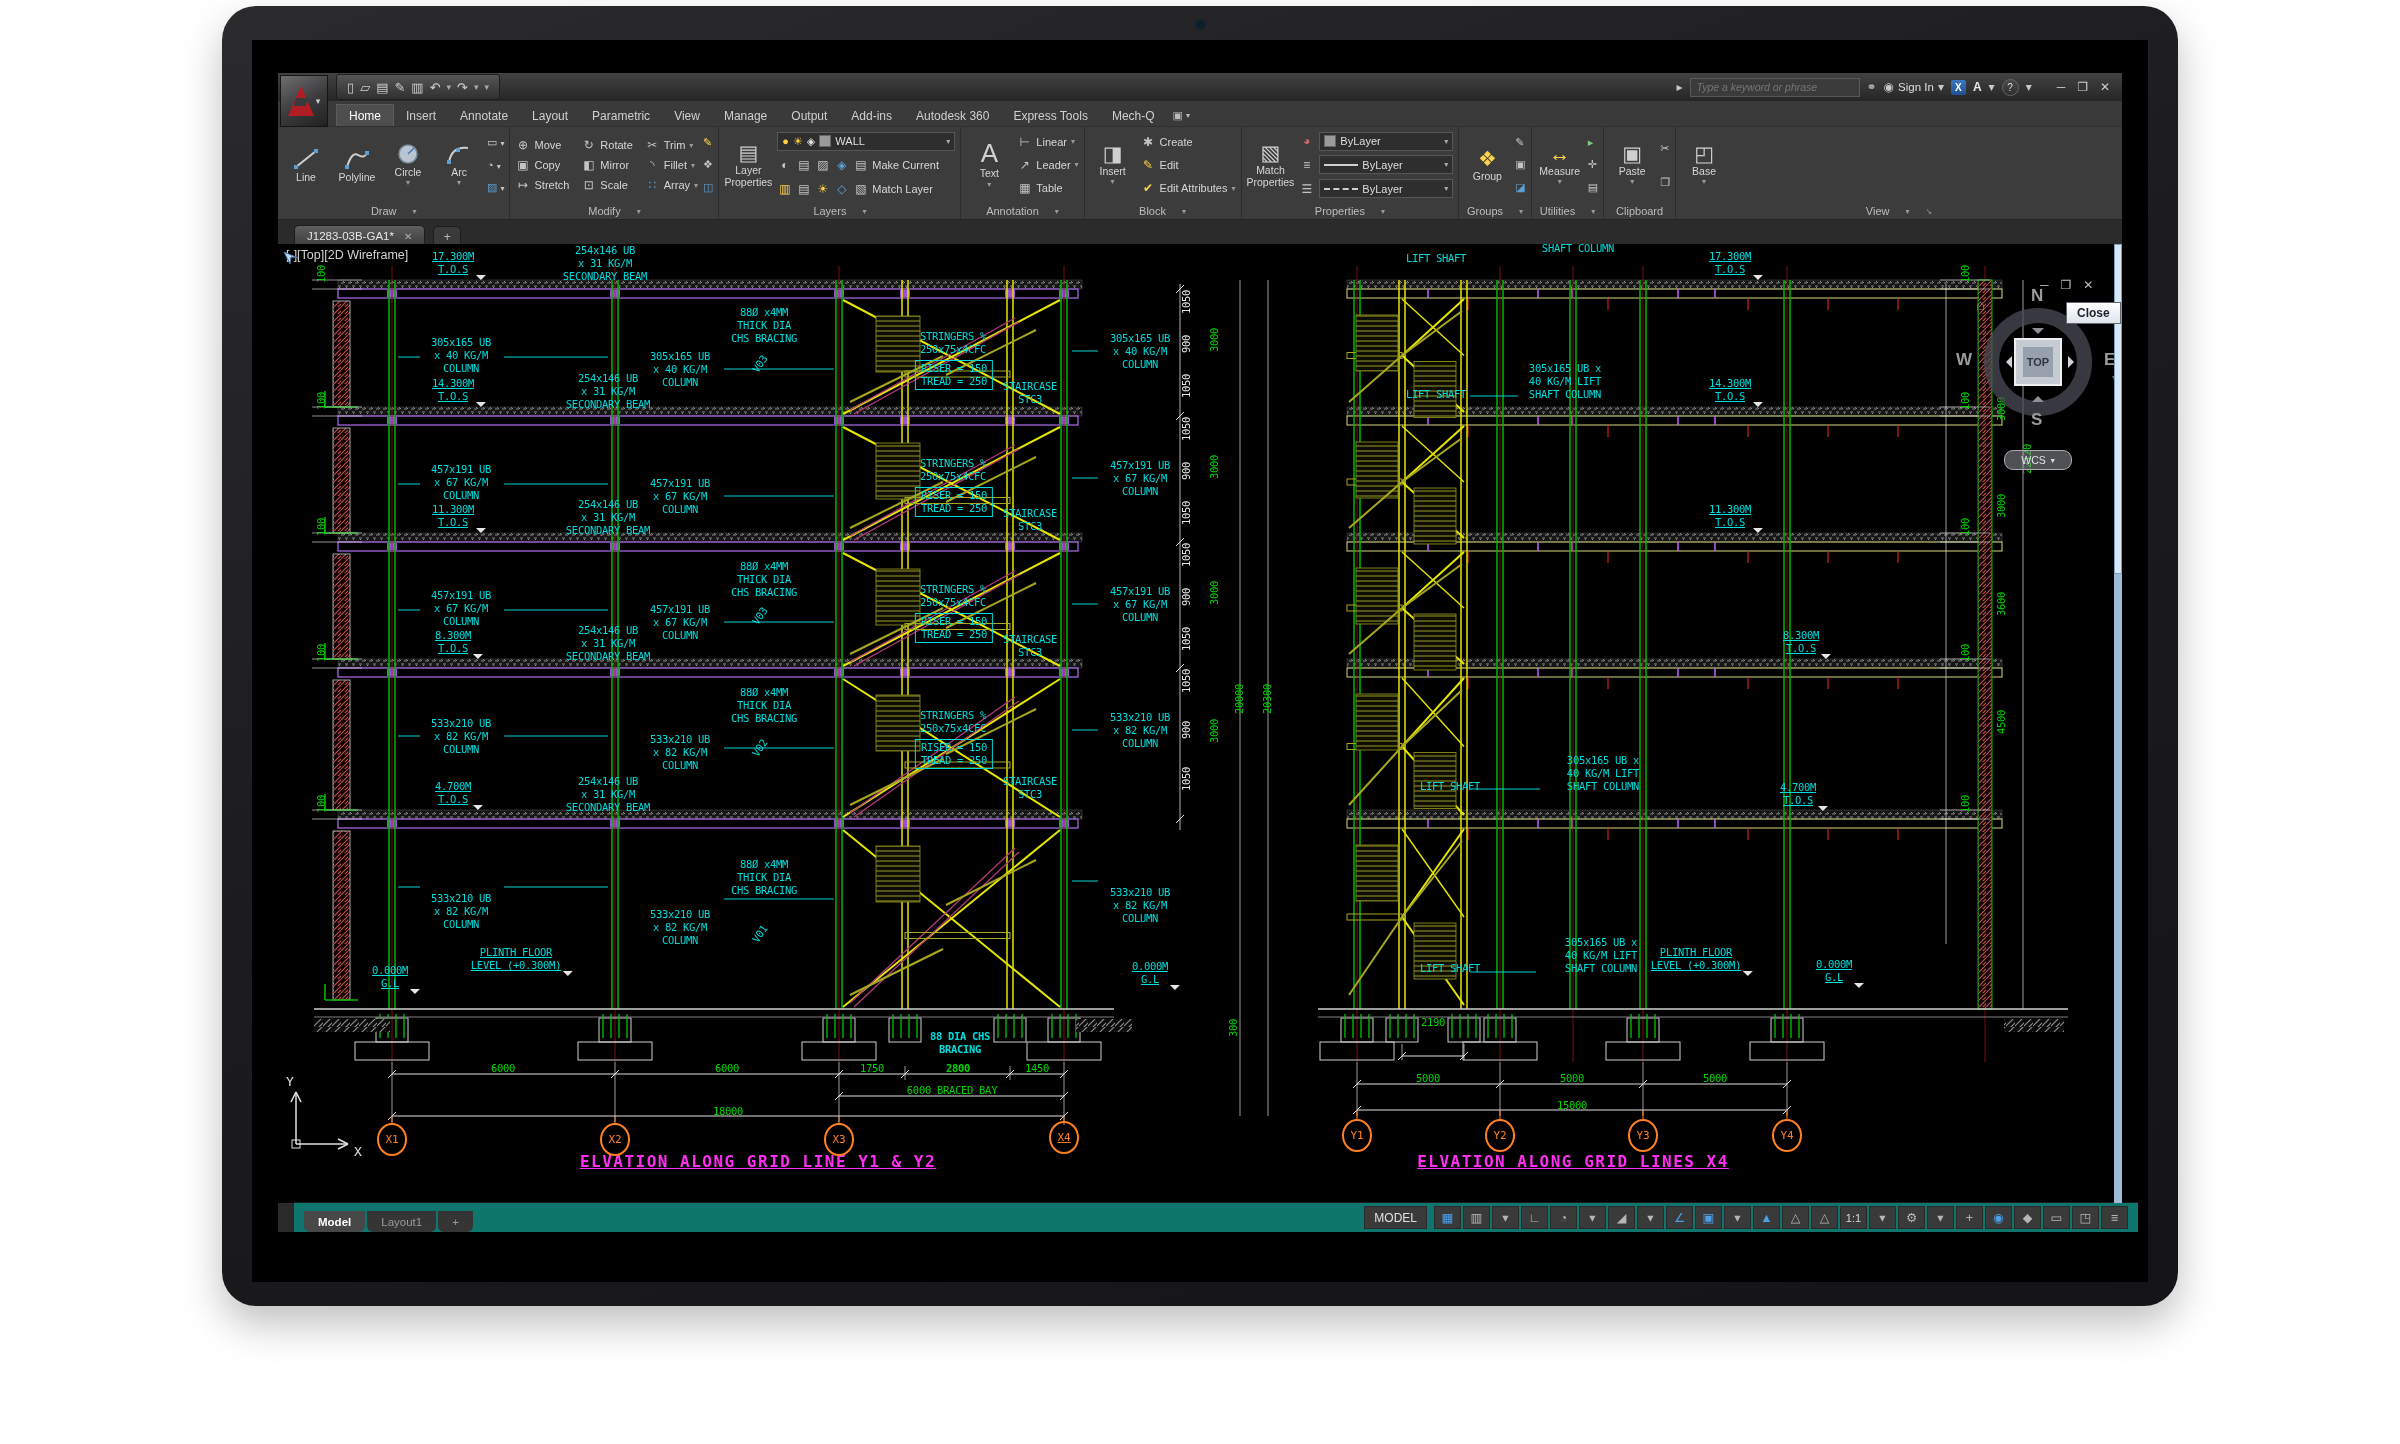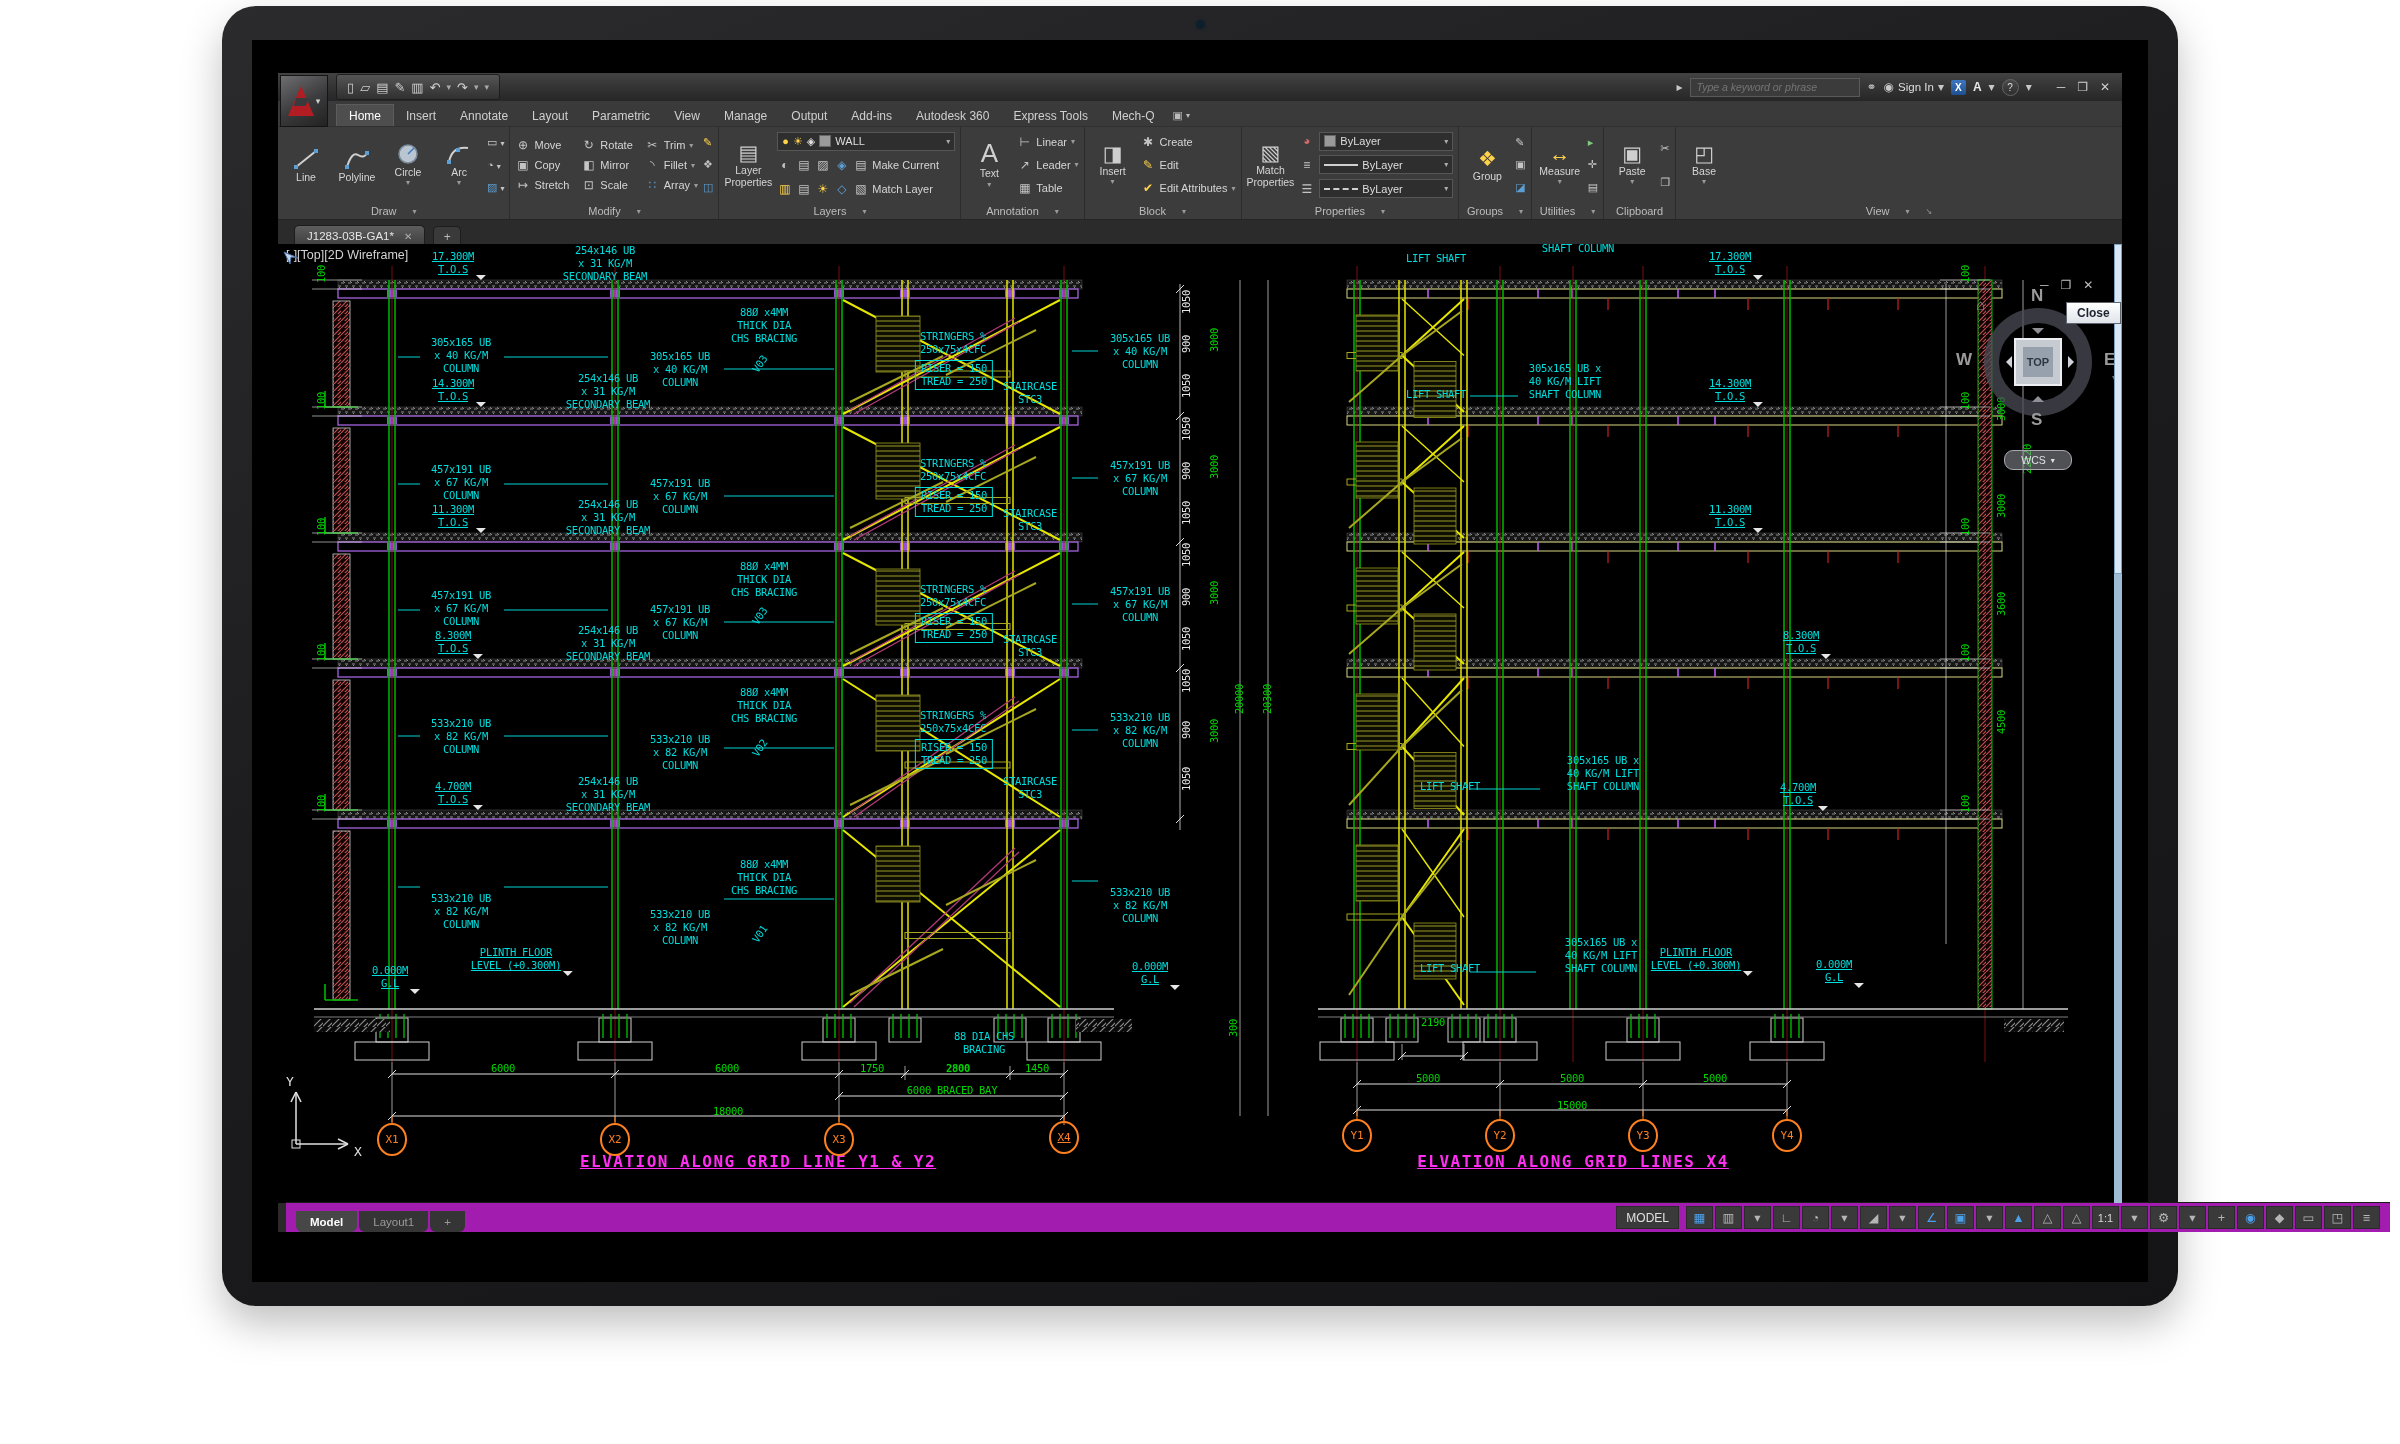--- a/index.html
+++ b/index.html
@@ -101,21 +101,21 @@
   .vc-caret{position:absolute;left:1834px;top:128px;color:#6f6f76;font-size:10px;z-index:26;}
 
   .vp-btns{position:absolute;left:1762px;top:34px;display:flex;gap:12px;color:#c0c0c0;font-size:12px;z-index:30;}
   .tip{position:absolute;left:1788px;top:58px;background:linear-gradient(#ffffff,#dfe4ea);border:1px solid #5f6670;color:#1d242e;
        font:bold 12px "Liberation Sans",sans-serif;padding:3px 10px;z-index:32;}
   .cursor{position:absolute;left:1762px;top:40px;z-index:33;}
   .vscroll{position:absolute;left:1836px;top:0;width:8px;height:959px;background:#9fbcd6;z-index:29;}
   .vthumb{position:absolute;left:0;top:0;width:8px;height:330px;background:#d9e8f6;border:1px solid #7da3c4;box-sizing:border-box;}
 
   
-  .statusbar{position:absolute;left:8px;bottom:0;width:2104px;height:29px;background:#a21caf;border-top:1px solid #1c1c1c;display:flex;align-items:center;}
+  .statusbar{position:absolute;left:16px;bottom:0;width:1844px;height:29px;background:#0f766e;border-top:1px solid #1c1c1c;display:flex;align-items:center;}
   .mtabs{display:flex;align-items:flex-end;height:100%;padding-left:10px;gap:2px;}
   .mtab{padding:5px 14px 4px;font-size:11.5px;color:#9a9a9a;background:#353535;border-radius:0 0 6px 6px;}
   .mtab.active{color:#ffffff;font-weight:bold;background:#474747;}
   .s-icons{margin-left:auto;display:flex;align-items:center;gap:2px;padding-right:10px;}
   .sicon{min-width:21px;height:21px;display:flex;align-items:center;justify-content:center;background:#3a3a3a;
          color:#b5b5b5;font-size:12.5px;border:1px solid #2a2a2a;padding:0 2px;}
   .sicon.on{color:#4d9fe8;}
   .sicon.txt{font-size:11px;color:#d8d8d8;}
   .mode-label{color:#e0e0e0;font-size:12px;background:#3a3a3a;border:1px solid #2a2a2a;height:21px;display:flex;align-items:center;padding:0 9px;margin-right:5px;}
 </style>
@@ -1057,21 +1057,21 @@
           <div class="anno cy" style="left: 486px; top: 442px;">88Ø x4MM
 THICK DIA
 CHS BRACING</div>
           <div class="anno cy" style="left: 486px; top: 614px;">88Ø x4MM
 THICK DIA
 CHS BRACING</div>
           <div class="anno cy diag" style="left: 482px; top: 120px;">V03</div>
           <div class="anno cy diag" style="left: 482px; top: 372px;">V03</div>
           <div class="anno cy diag" style="left: 482px; top: 504px;">V02</div>
           <div class="anno cy diag" style="left: 482px; top: 690px;">V01</div>
-          <div class="anno cy" style="left: 706px; top: 786px;">88 DIA CHS
+          <div class="anno cy" style="left: 682px; top: 786px; font-weight: bold;">88 DIA CHS
 BRACING</div>
           <div class="anno gr" style="left: 225px; top: 818px;">6000</div>
           <div class="anno gr" style="left: 449px; top: 818px;">6000</div>
           <div class="anno gr" style="left: 594px; top: 818px;">1750</div>
           <div class="anno gr" style="left: 680px; top: 818px; font-weight: bold;">2800</div>
           <div class="anno gr" style="left: 759px; top: 818px;">1450</div>
           <div class="anno gr" style="left: 674px; top: 840px;">6000 BRACED BAY</div>
           <div class="anno gr" style="left: 450px; top: 861px;">18000</div>
           <div class="anno gr r" style="left: 956px; top: 784px;">300</div>
           <div class="anno gr r" style="left: 44px; top: 30px;">100</div>

